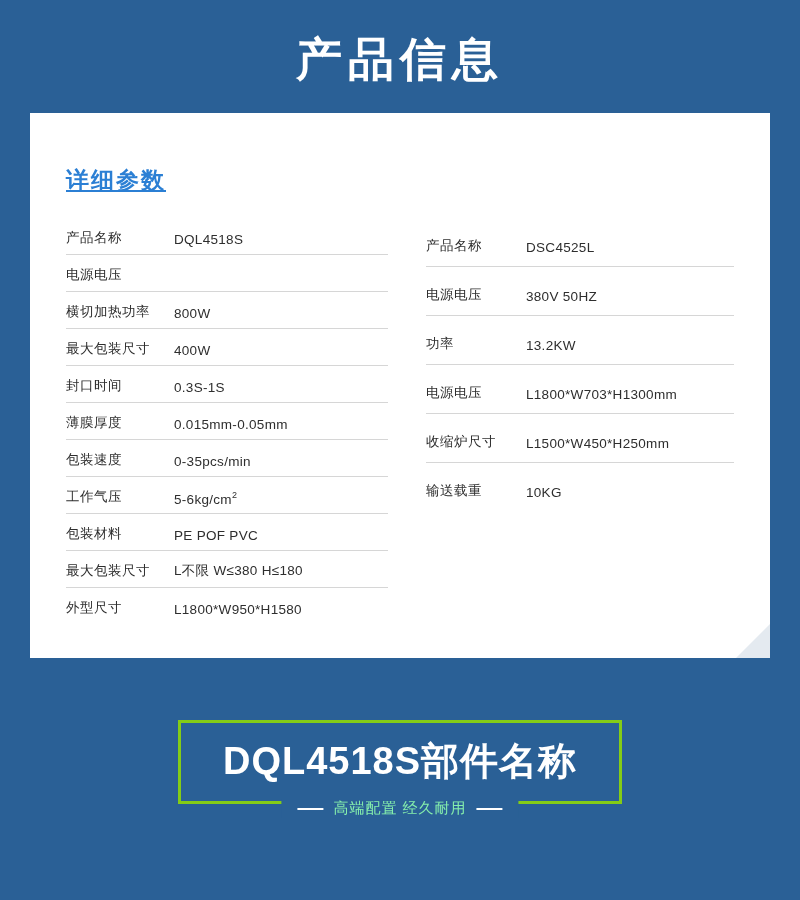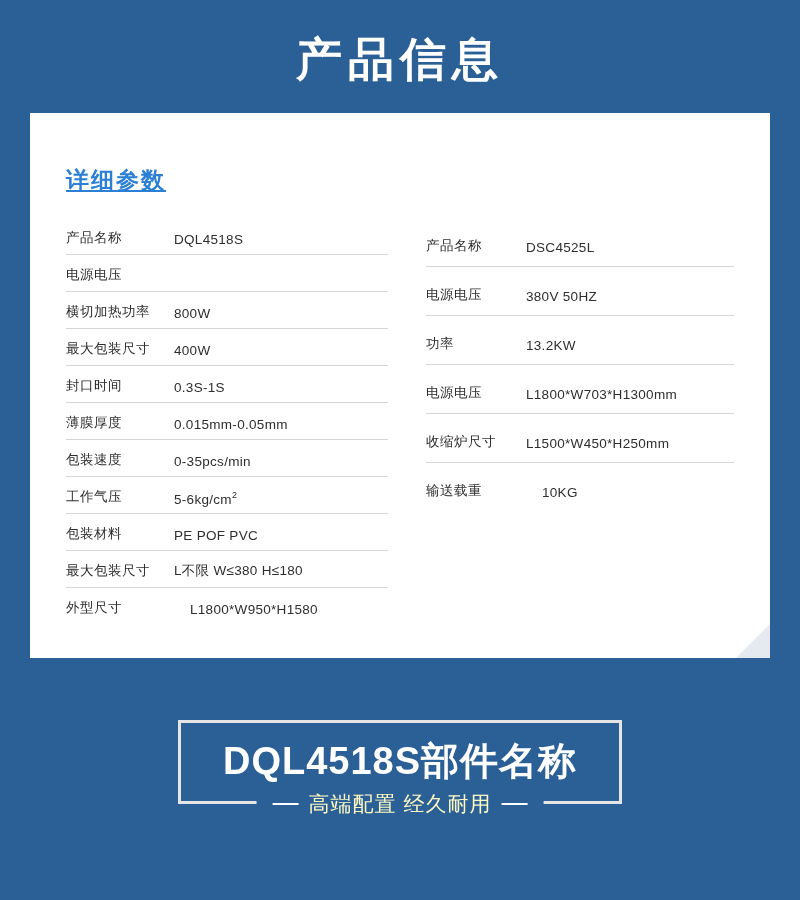--- a/index.html
+++ b/index.html
@@ -83,21 +83,20 @@
   .spec-row {
     display: flex;
     align-items: flex-end;
     height: 36px;
     border-bottom: 1px solid #d6d6d6;
     font-size: 13.5px;
     color: #2e2e2e;
   }
   .spec-row:last-child {
     border-bottom: none;
-    gap: 16px;
   }
   .spec-label {
     width: 108px;
     flex: 0 0 108px;
     padding-bottom: 7px;
     letter-spacing: 0.5px;
   }
   .spec-value {
     flex: 1;
     padding-bottom: 7px;
@@ -121,21 +120,21 @@
   
   .banner {
     position: absolute;
     left: 0;
     top: 720px;
     width: 800px;
     text-align: center;
   }
   .banner-box {
     display: inline-block;
-    border: 3px solid #e5e5e5;
+    border: 3px solid #84cc16;
     padding: 16px 42px 18px 42px;
     position: relative;
   }
   .banner-title {
     color: #ffffff;
     font-size: 38px;
     font-weight: bold;
     letter-spacing: 1px;
     line-height: 44px;
     margin: 0;
@@ -152,22 +151,22 @@
     padding: 0 6px;
     white-space: nowrap;
   }
   .banner-rule {
     width: 26px;
     height: 2px;
     background: #ffffff;
     margin: 0 10px;
   }
   .banner-sub {
-    color: #fef9c3;
-    font-size: 21px;
+    color: #86efac;
+    font-size: 15px;
     letter-spacing: 1px;
   }
 </style>
 </head>
 <body>
 
 <div class="page">
 
   <div class="header">
     <h1 class="header-title">产品信息</h1>

